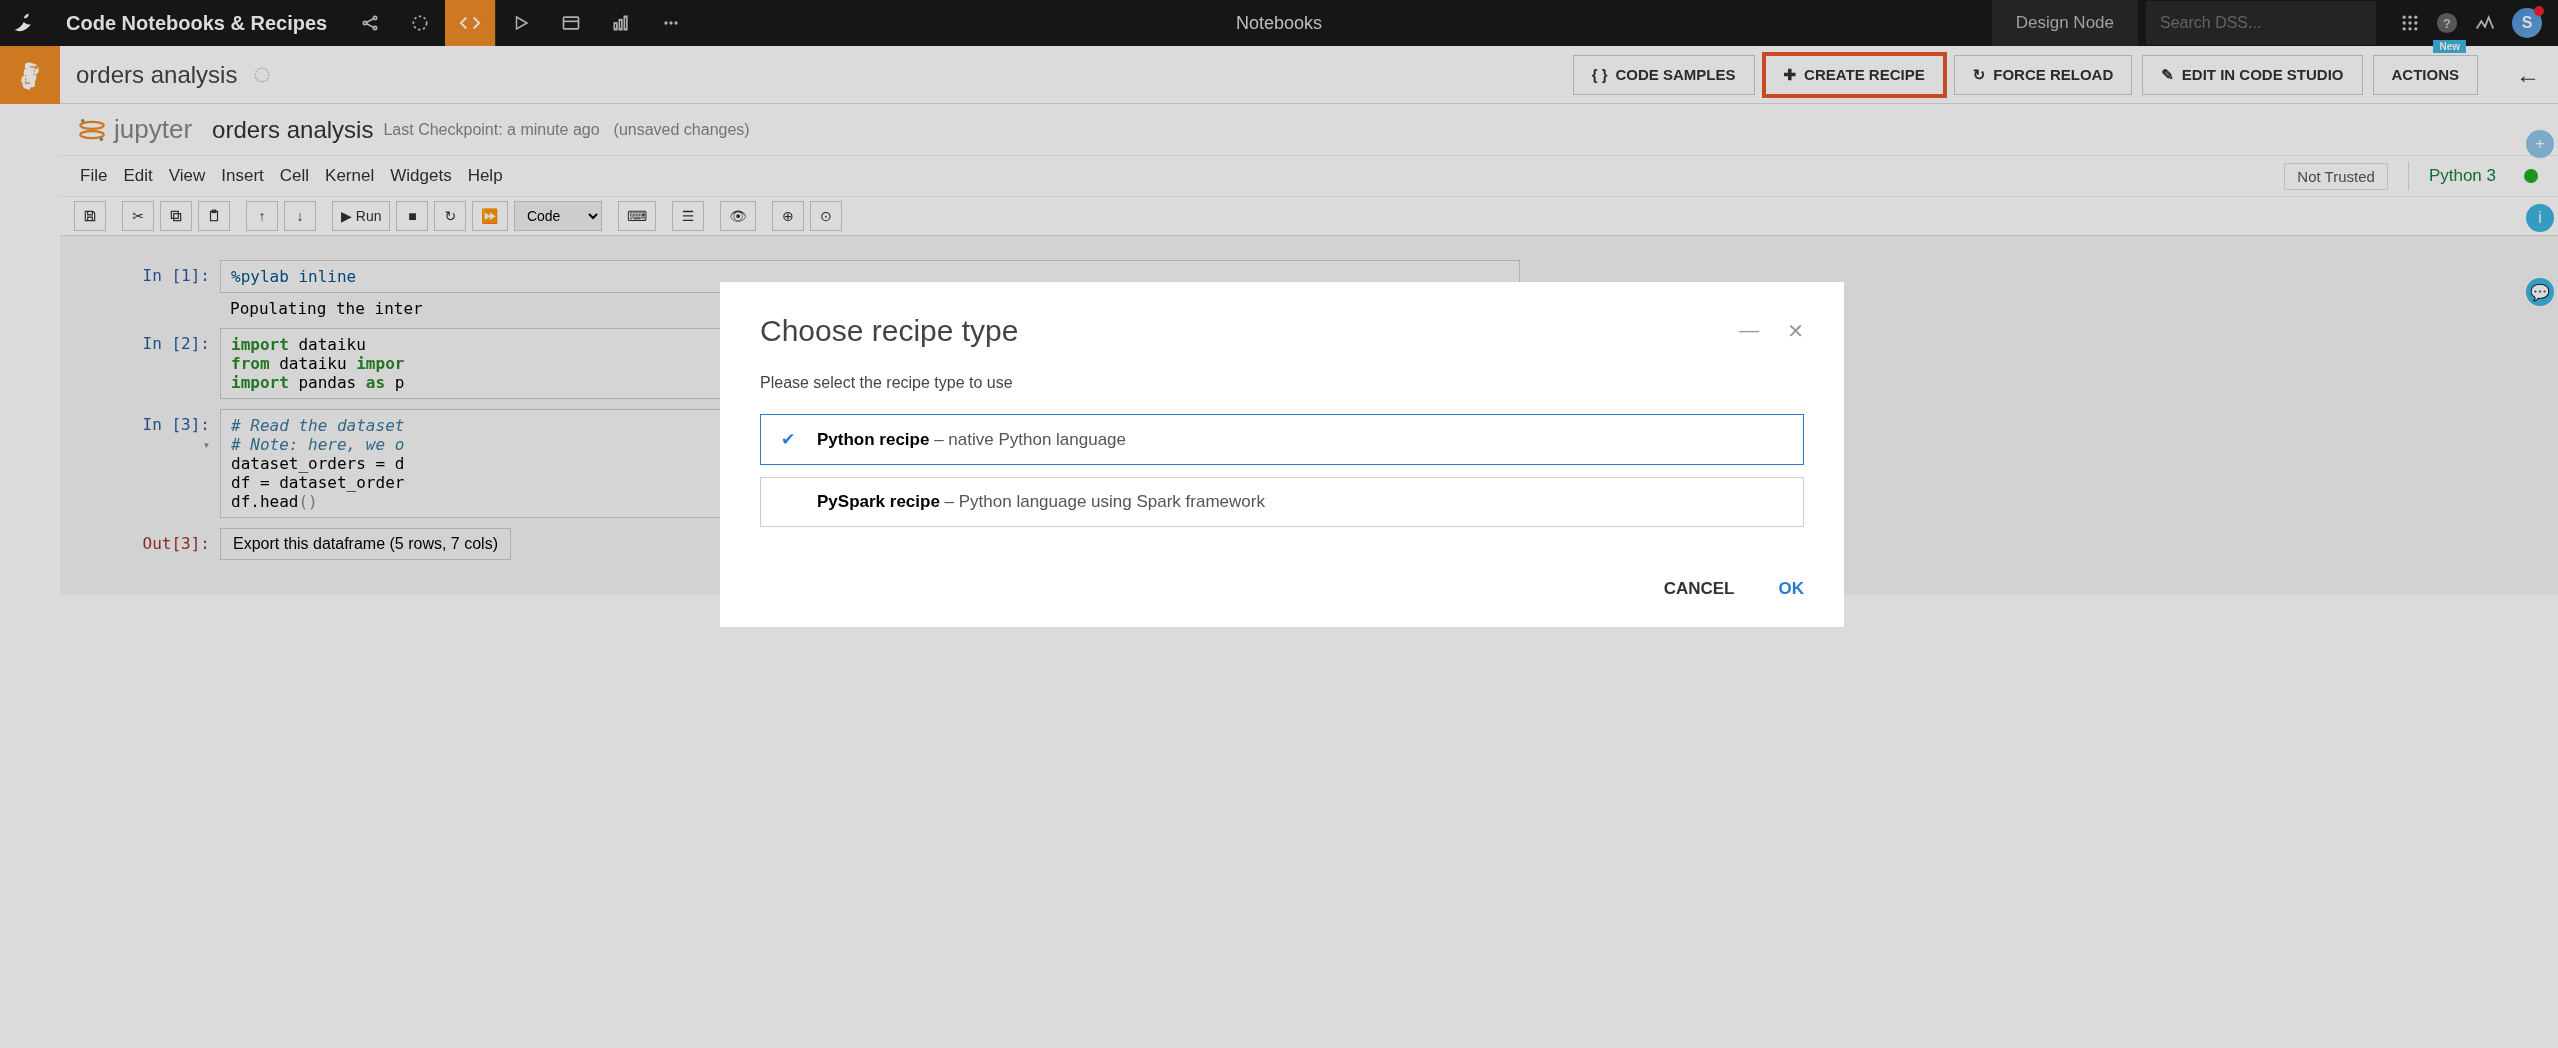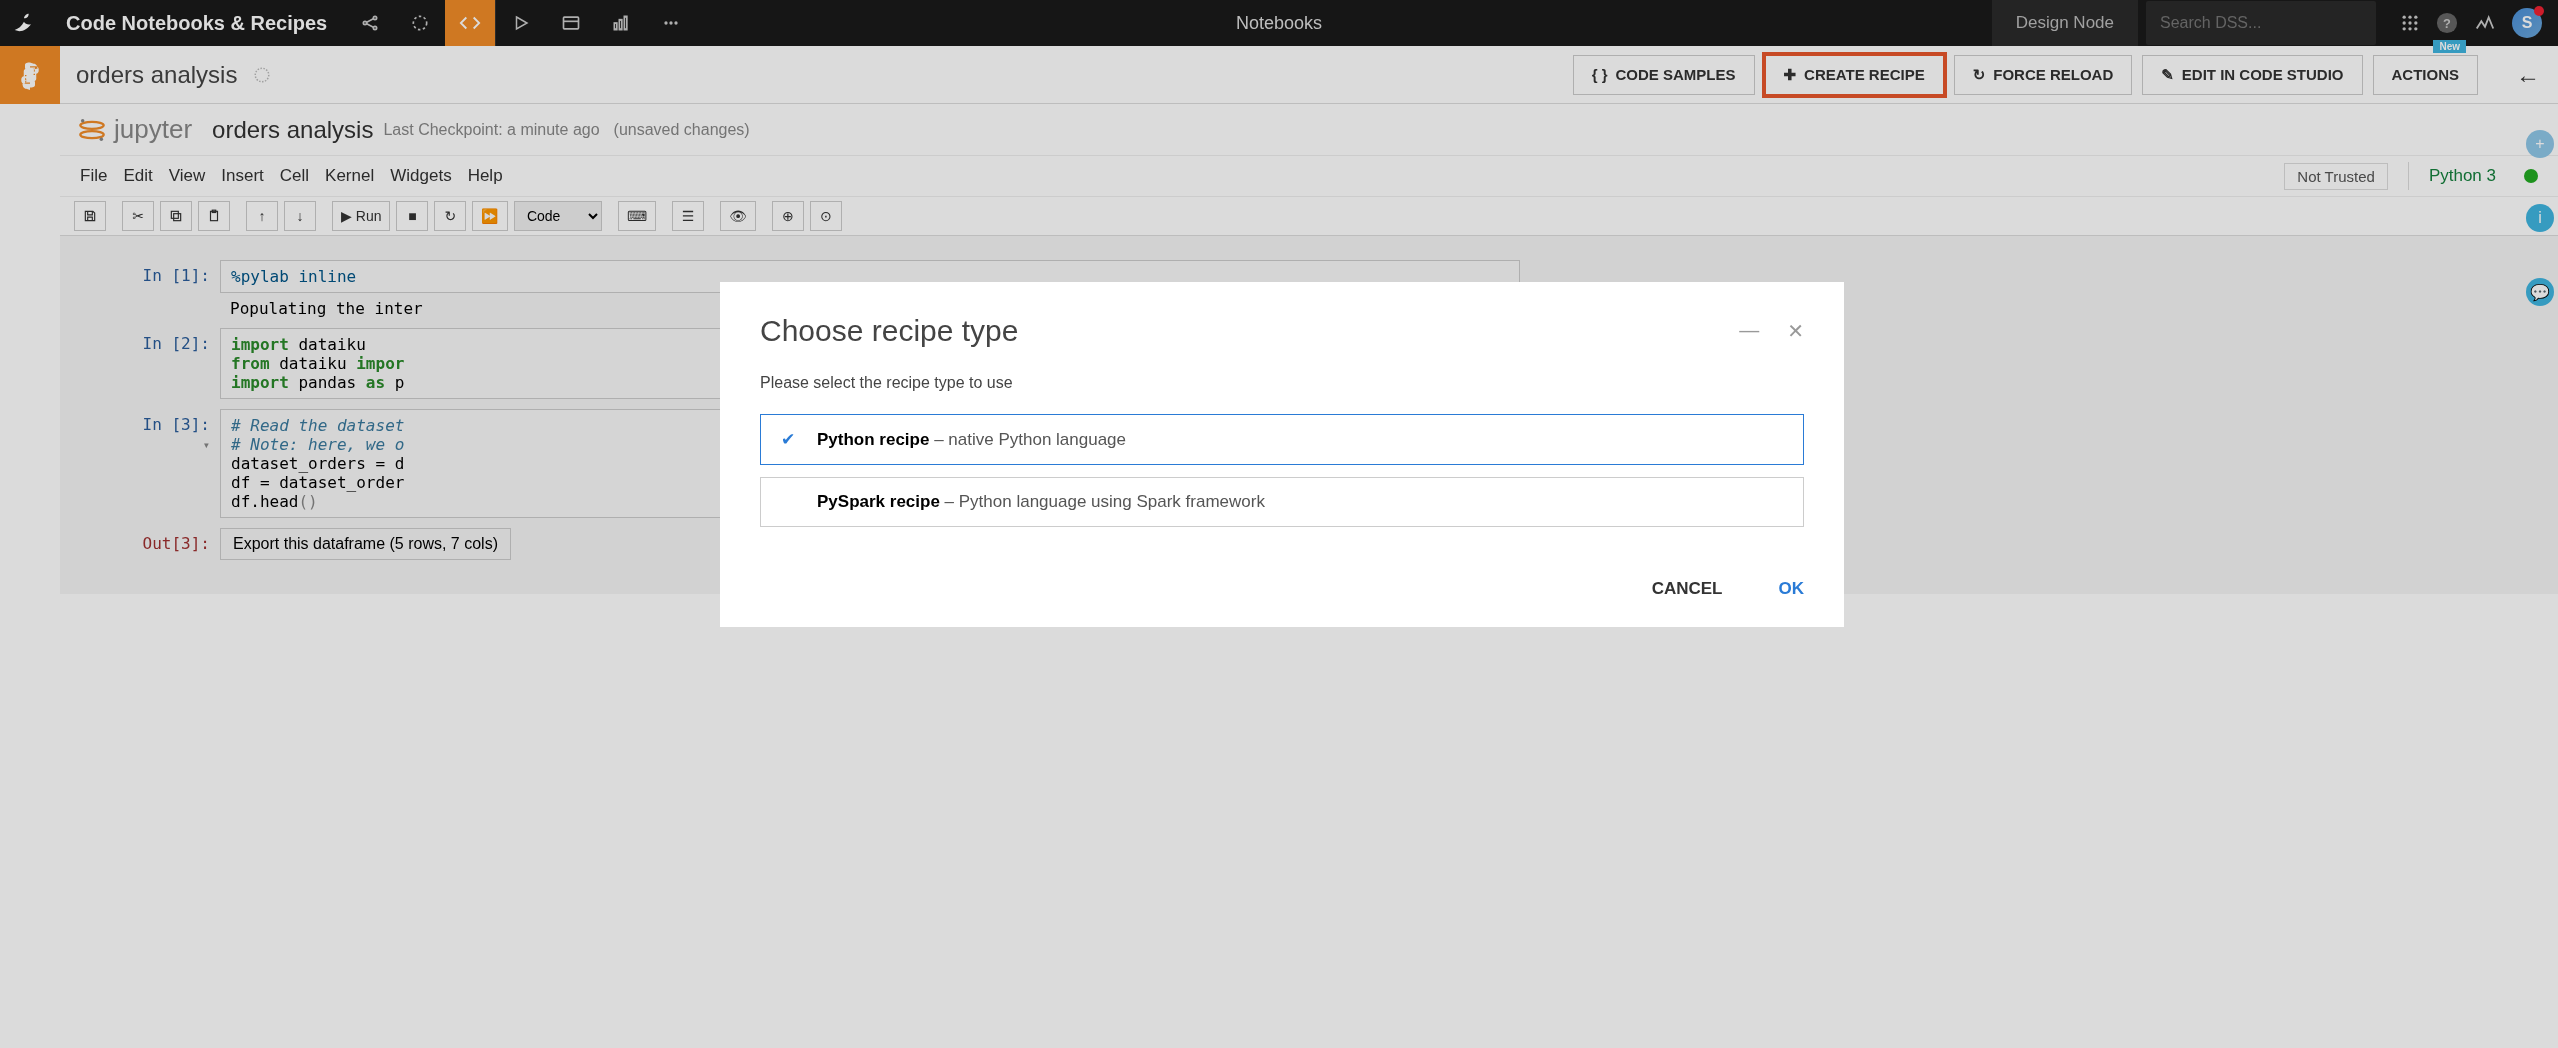--- a/index.html
+++ b/index.html
@@ -78,21 +78,21 @@
 .modal-title { font-size: 30px; color: #444; }
 .modal-hcontrols { display: flex; gap: 28px; color: #999; font-size: 20px; }
 .modal-hcontrols span { cursor: pointer; }
 .modal-body { padding: 14px 40px; }
 .modal-instruction { font-size: 16px; color: #444; margin-bottom: 22px; }
 .recipe-option { border: 1px solid #ccc; padding: 14px 20px; margin-bottom: 12px; cursor: pointer; display: flex; align-items: center; gap: 16px; font-size: 17px; }
 .recipe-option.selected { border: 1px solid #2a7bd6; }
 .recipe-check { width: 20px; color: #2a7bd6; }
 .recipe-name { font-weight: 600; }
 .recipe-desc { color: #555; }
-.modal-footer { display: flex; justify-content: flex-end; gap: 56px; padding: 26px 40px 28px 40px; font-size: 17px; font-weight: 600; }
+.modal-footer { display: flex; justify-content: flex-end; gap: 44px; padding: 26px 40px 28px 40px; font-size: 17px; font-weight: 600; }
 .btn-cancel { cursor: pointer; color: #333; }
 .btn-ok { cursor: pointer; color: #2a7bd6; }
 
 
 .right-float { position: absolute; right: 4px; top: 130px; display: flex; flex-direction: column; gap: 46px; z-index: 30; }
 .rf-icon { width: 28px; height: 28px; border-radius: 50%; display: flex; align-items: center; justify-content: center; }
 .rf-plus { background: #8fc7e8; color: #fff; }
 .rf-info { background: #3fb5e0; color: #fff; }
 .rf-chat { background: #3fb5e0; color: #fff; }
 

